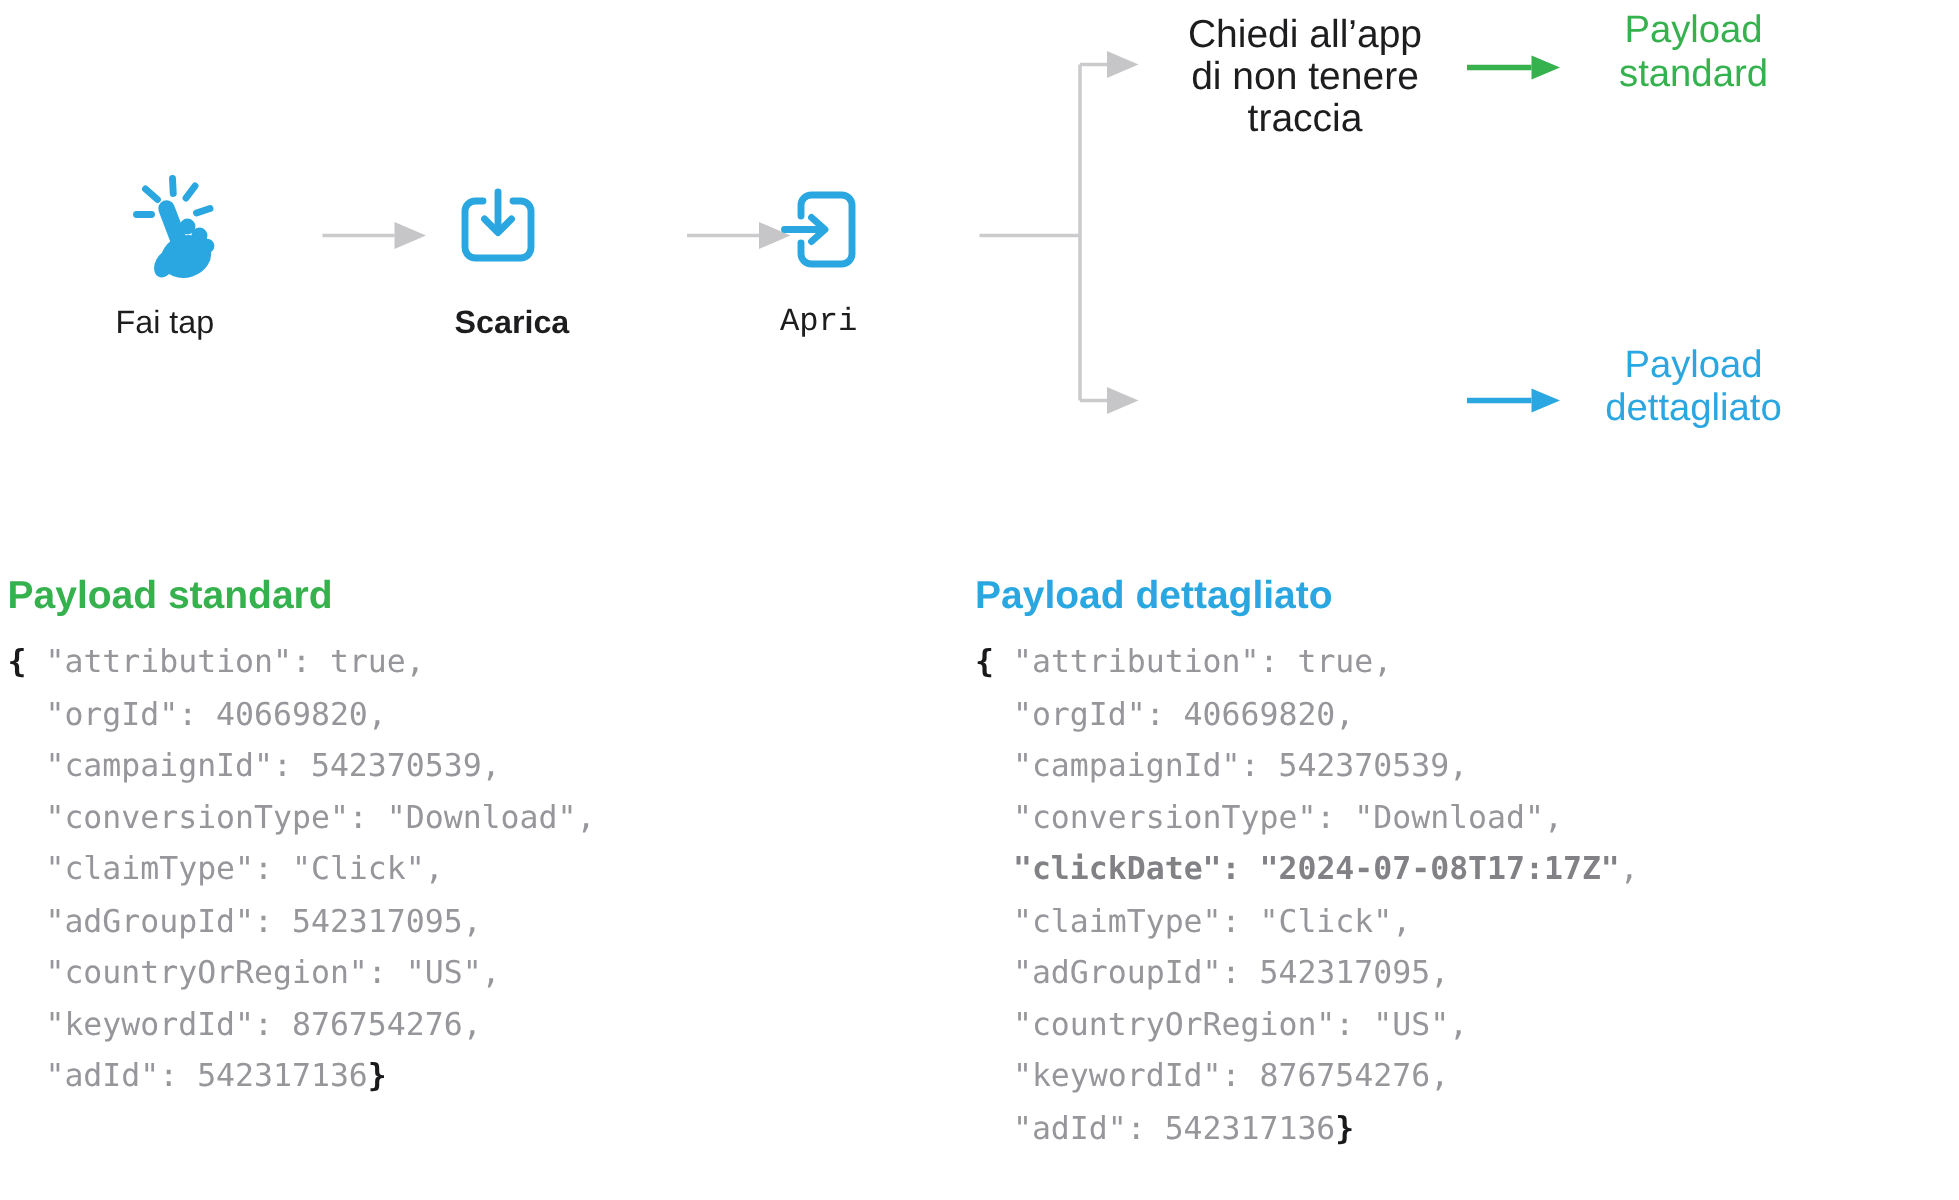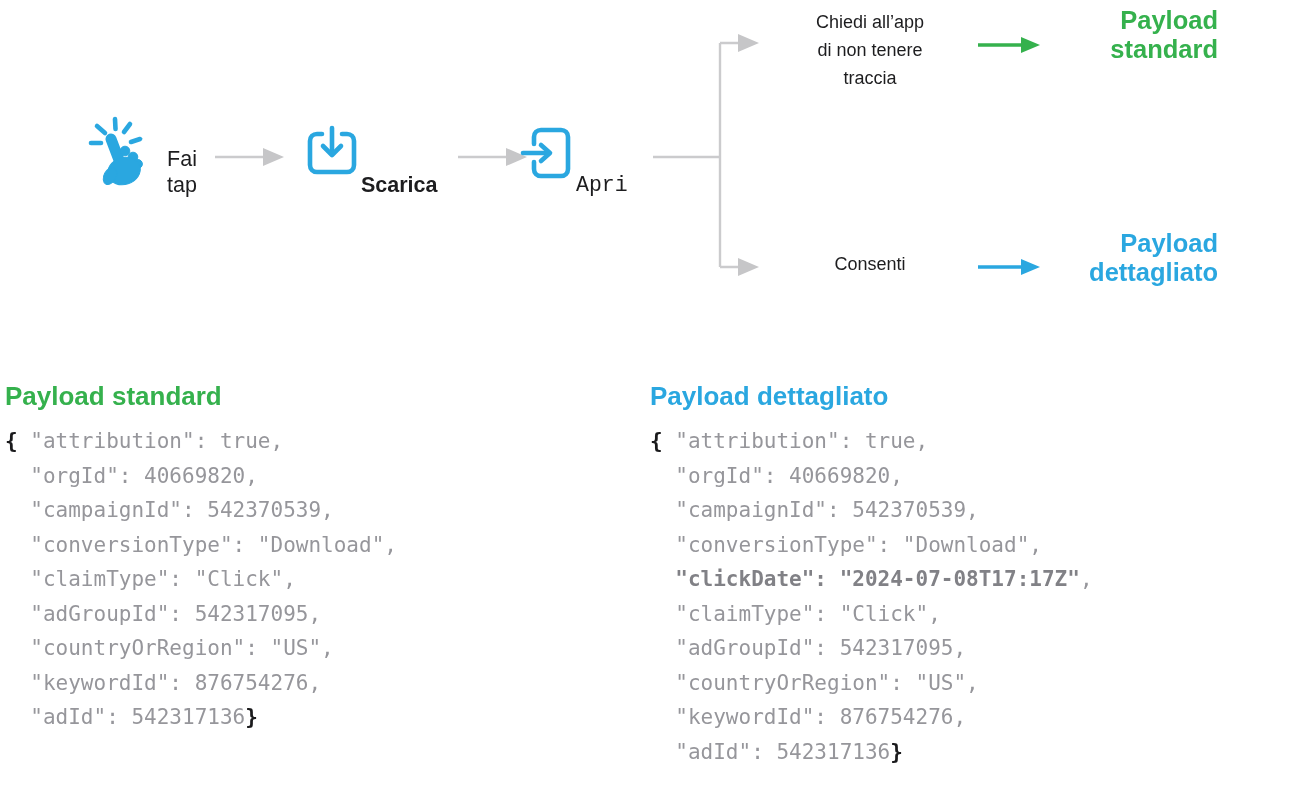--- a/index.html
+++ b/index.html
@@ -1,35 +1,35 @@
 <!DOCTYPE html>
 <html><head>
 <meta charset="utf-8">
 <style>
   html,body{margin:0;padding:0;background:#fff;}
   .canvas{
     position:relative;width:1306px;height:800px;background:#fff;overflow:hidden;
     font-family:"Liberation Sans",sans-serif;color:#1d1d1f;
   }
   
-  .step{position:absolute;top:108px;width:130px;display:flex;flex-direction:row;align-items:flex-end;}
+  .step{position:absolute;top:108px;width:130px;display:flex;flex-direction:column;align-items:flex-start;}
   .icon-box{height:90px;display:flex;align-items:center;justify-content:center;}
   .step-label{font-size:21.5px;line-height:26px;margin-top:4px;color:#1d1d1f;text-align:center;}
   .step-tap{left:77px;}
   .step-scarica{left:303px;font-weight:bold;}
   .step-apri{left:520px;font-family:Liberation Mono, monospace;}
   .flow-arrow{position:absolute;}
   .arrow-1{left:214px;top:146px;}
   .arrow-2{left:457px;top:146px;}
   .connector{position:absolute;left:640px;top:30px;}
   
-  .cond{position:absolute;width:180px;left:780px;text-align:center;font-size:18px;line-height:28px;color:#1d1d1f;white-space:pre-line;}
+  .cond{position:absolute;width:180px;left:780px;text-align:center;font-size:26px;line-height:28px;color:#1d1d1f;white-space:pre-line;}
   .cond-top{top:8px;}
   .cond-bottom{top:250px;}
-  .result{position:absolute;left:1040px;width:178px;text-align:right;font-size:25.5px;line-height:29px;font-weight:bold;white-space:pre-line;}
+  .result{position:absolute;left:1040px;width:178px;text-align:center;font-size:25.5px;line-height:29px;font-weight:normal;white-space:pre-line;}
   .result-top{top:6px;color:#35b14d;}
   .result-bottom{top:229px;color:#2aa7e0;}
   .carrow{position:absolute;}
   .carrow-green{left:976px;top:35px;}
   .carrow-blue{left:976px;top:257px;}
   
   .panel{position:absolute;top:381px;}
   .panel-standard{left:5px;width:620px;}
   .panel-detailed{left:650px;width:650px;}
   .panel-title{margin:0;font-size:26px;line-height:30px;font-weight:bold;}
@@ -109,21 +109,20 @@
   <div class="cond cond-top">Chiedi all’app
 di non tenere
 traccia</div>
   <svg class="carrow carrow-green" width="66" height="20" viewBox="0 0 66 20">
     <line x1="2" y1="10" x2="45" y2="10" stroke="#35b14d" stroke-width="3.6"></line>
     <polygon points="45,2 45,18 64,10" fill="#35b14d"></polygon>
   </svg>
   <div class="result result-top">Payload
 standard</div>
 
-  <div class="cond cond-bottom">Consenti</div>
   <svg class="carrow carrow-blue" width="66" height="20" viewBox="0 0 66 20">
     <line x1="2" y1="10" x2="45" y2="10" stroke="#2aa7e0" stroke-width="3.6"></line>
     <polygon points="45,2 45,18 64,10" fill="#2aa7e0"></polygon>
   </svg>
   <div class="result result-bottom">Payload
 dettagliato</div>
 
   <div class="panel panel-standard">
     <h2 class="panel-title">Payload standard</h2>
     <pre class="code"><span class="sbr">{</span><span class="sg"> "attribution": true,</span>

